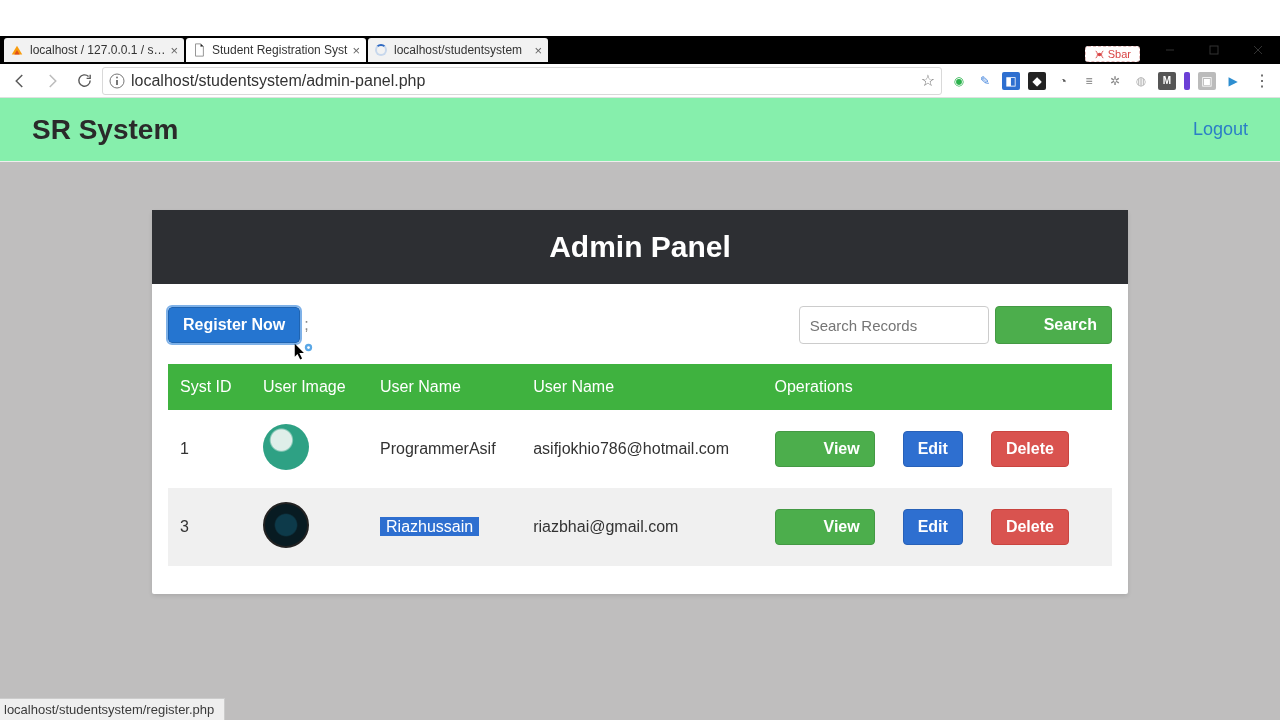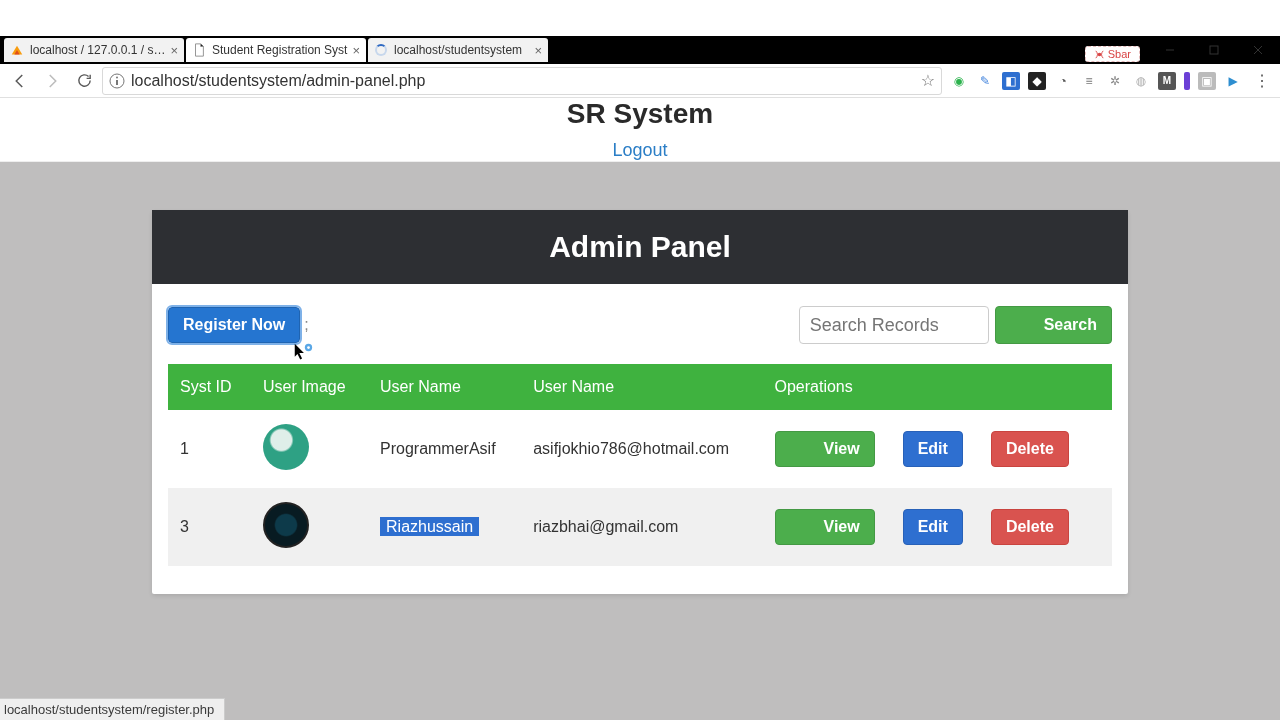--- a/index.html
+++ b/index.html
@@ -81,23 +81,22 @@
   .omnibox .url-text { flex: 1; }
   .omnibox .star-ico { color: #717171; }
   .ext-icons { display: flex; align-items: center; gap: 8px; padding: 0 4px; }
   .ext-icons .ext { width: 18px; height: 18px; display: inline-flex; align-items: center; justify-content: center; font-size: 12px; }
   .ext.sq { border-radius: 2px; }
   .more-dots { width: 24px; text-align: center; color: #555; font-size: 16px; }
 
   
   .viewport { flex: 1; background: #bfbebe; position: relative; overflow: hidden; }
   .page-topbar {
-    height: 64px; background: #ffffff; display: flex; align-items: center; padding: 0 32px;
+    height: 64px; background: #86efac; display: flex; align-items: center; padding: 0 32px;
     border-bottom: 1px solid #eee;
-    flex-direction: column;
   }
   .brand { font-size: 28px; font-weight: 600; color: #2a2a2a; }
   .topbar-spacer { flex: 1; }
   .logout-link { color: #2b7ec6; font-size: 18px; text-decoration: none; display: inline-block; }
 
   .panel {
     width: 976px; margin: 48px auto 0; background: #fff; border-radius: 2px;
     box-shadow: 0 2px 4px rgba(0,0,0,.1);
   }
   .panel-header {
@@ -113,21 +112,21 @@
   }
   .btn-primary { background: #2575d0; border-color: #1f64b2; }
   .btn-primary.focus { outline: 2px solid #7eb1e8; outline-offset: 0; }
   .btn-success { background: #4cae4c; border-color: #449944; padding-left: 48px; }
   .btn-info   { background: #2e6fd0; border-color: #2861b8; }
   .btn-danger { background: #d9534f; border-color: #c9443f; }
   .toolbar .spacer { flex: 1; }
   .search-box { display: flex; gap: 6px; }
   .search-input {
     width: 190px; height: 38px; border: 1px solid #ccc; border-radius: 4px;
-    padding: 0 10px; font-size: 18px; color: #555;
+    padding: 0 10px; font-size: 15px; color: #555;
   }
   .cursor-busy {
     position: absolute; pointer-events: none;
   }
   .cursor-busy svg { width: 22px; height: 22px; }
 
   table.data {
     width: 100%; border-collapse: collapse;
   }
   table.data thead th {

